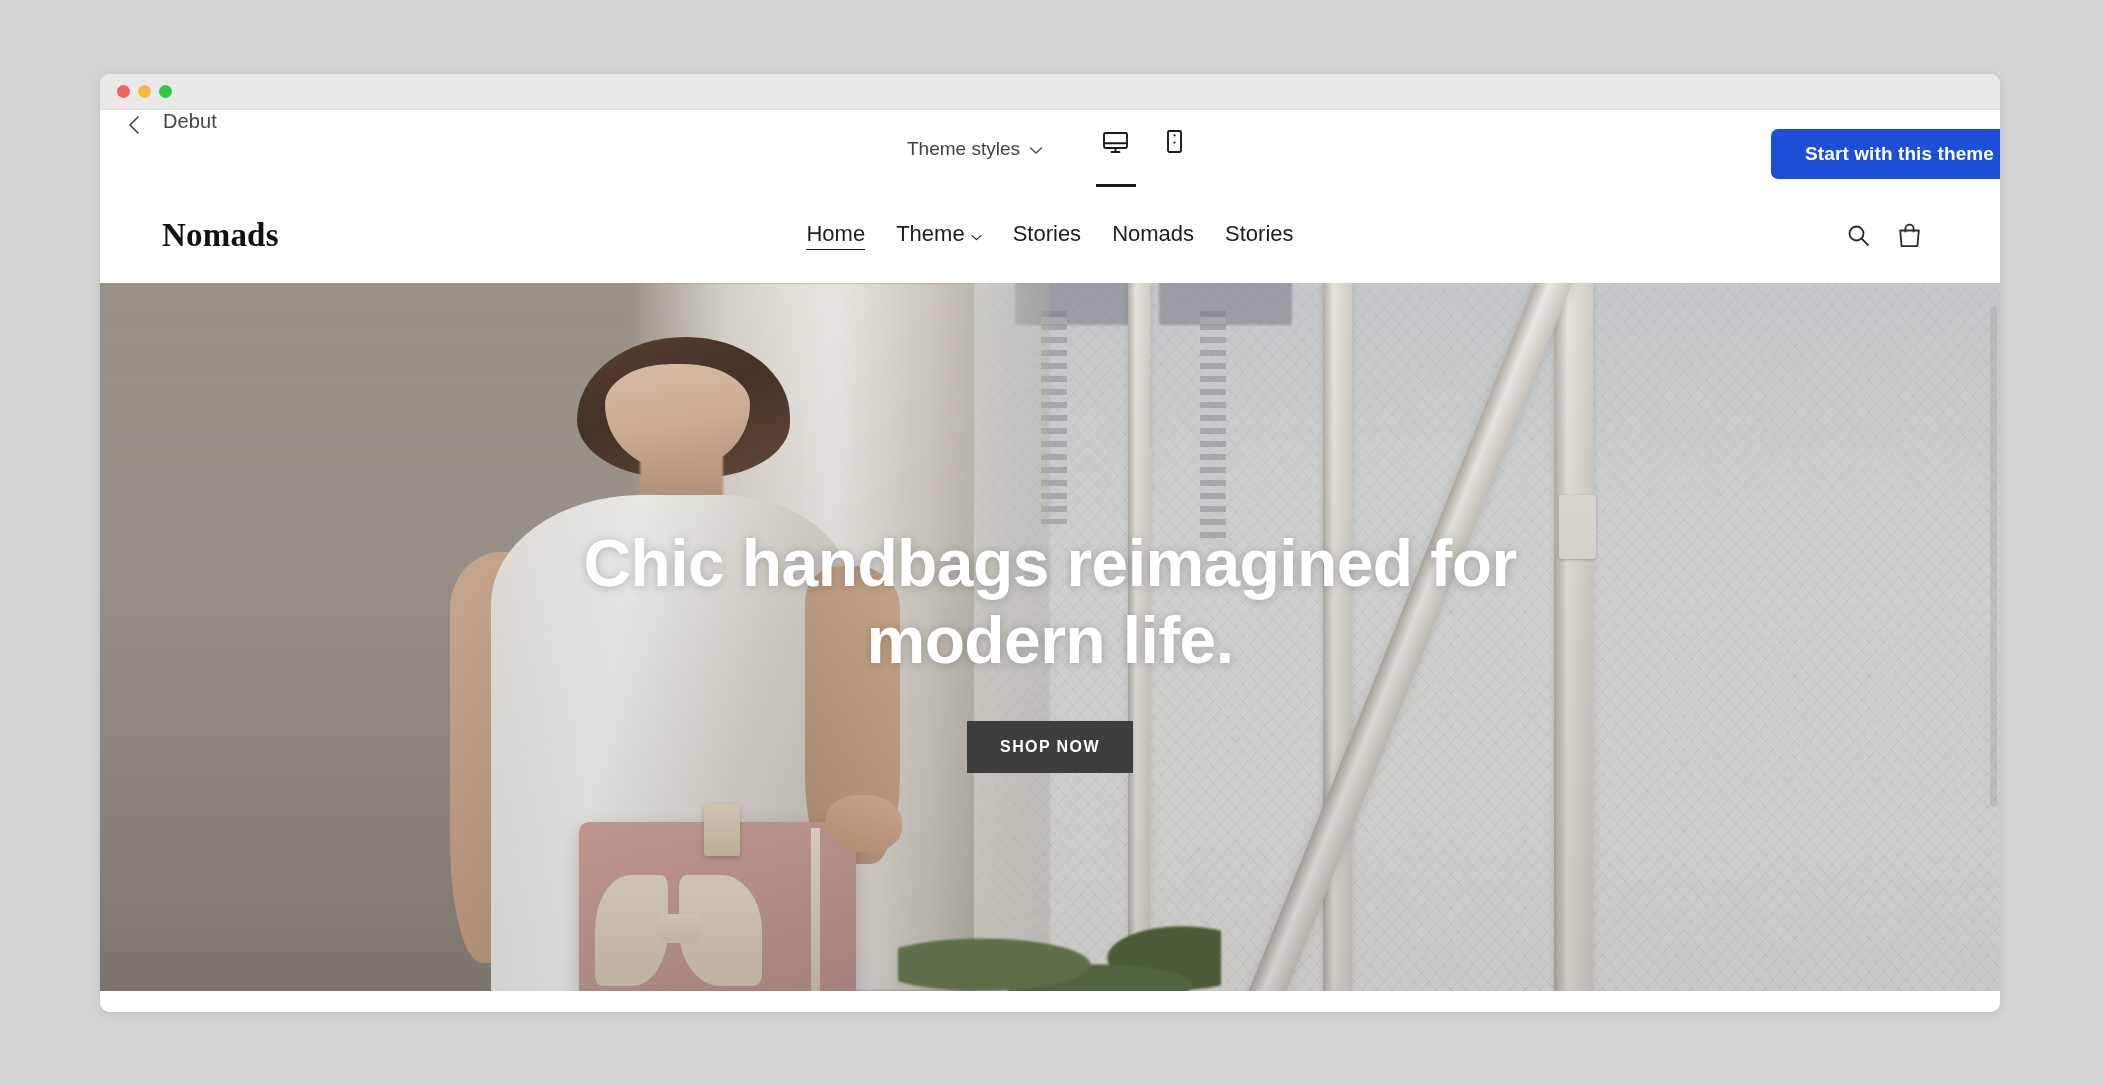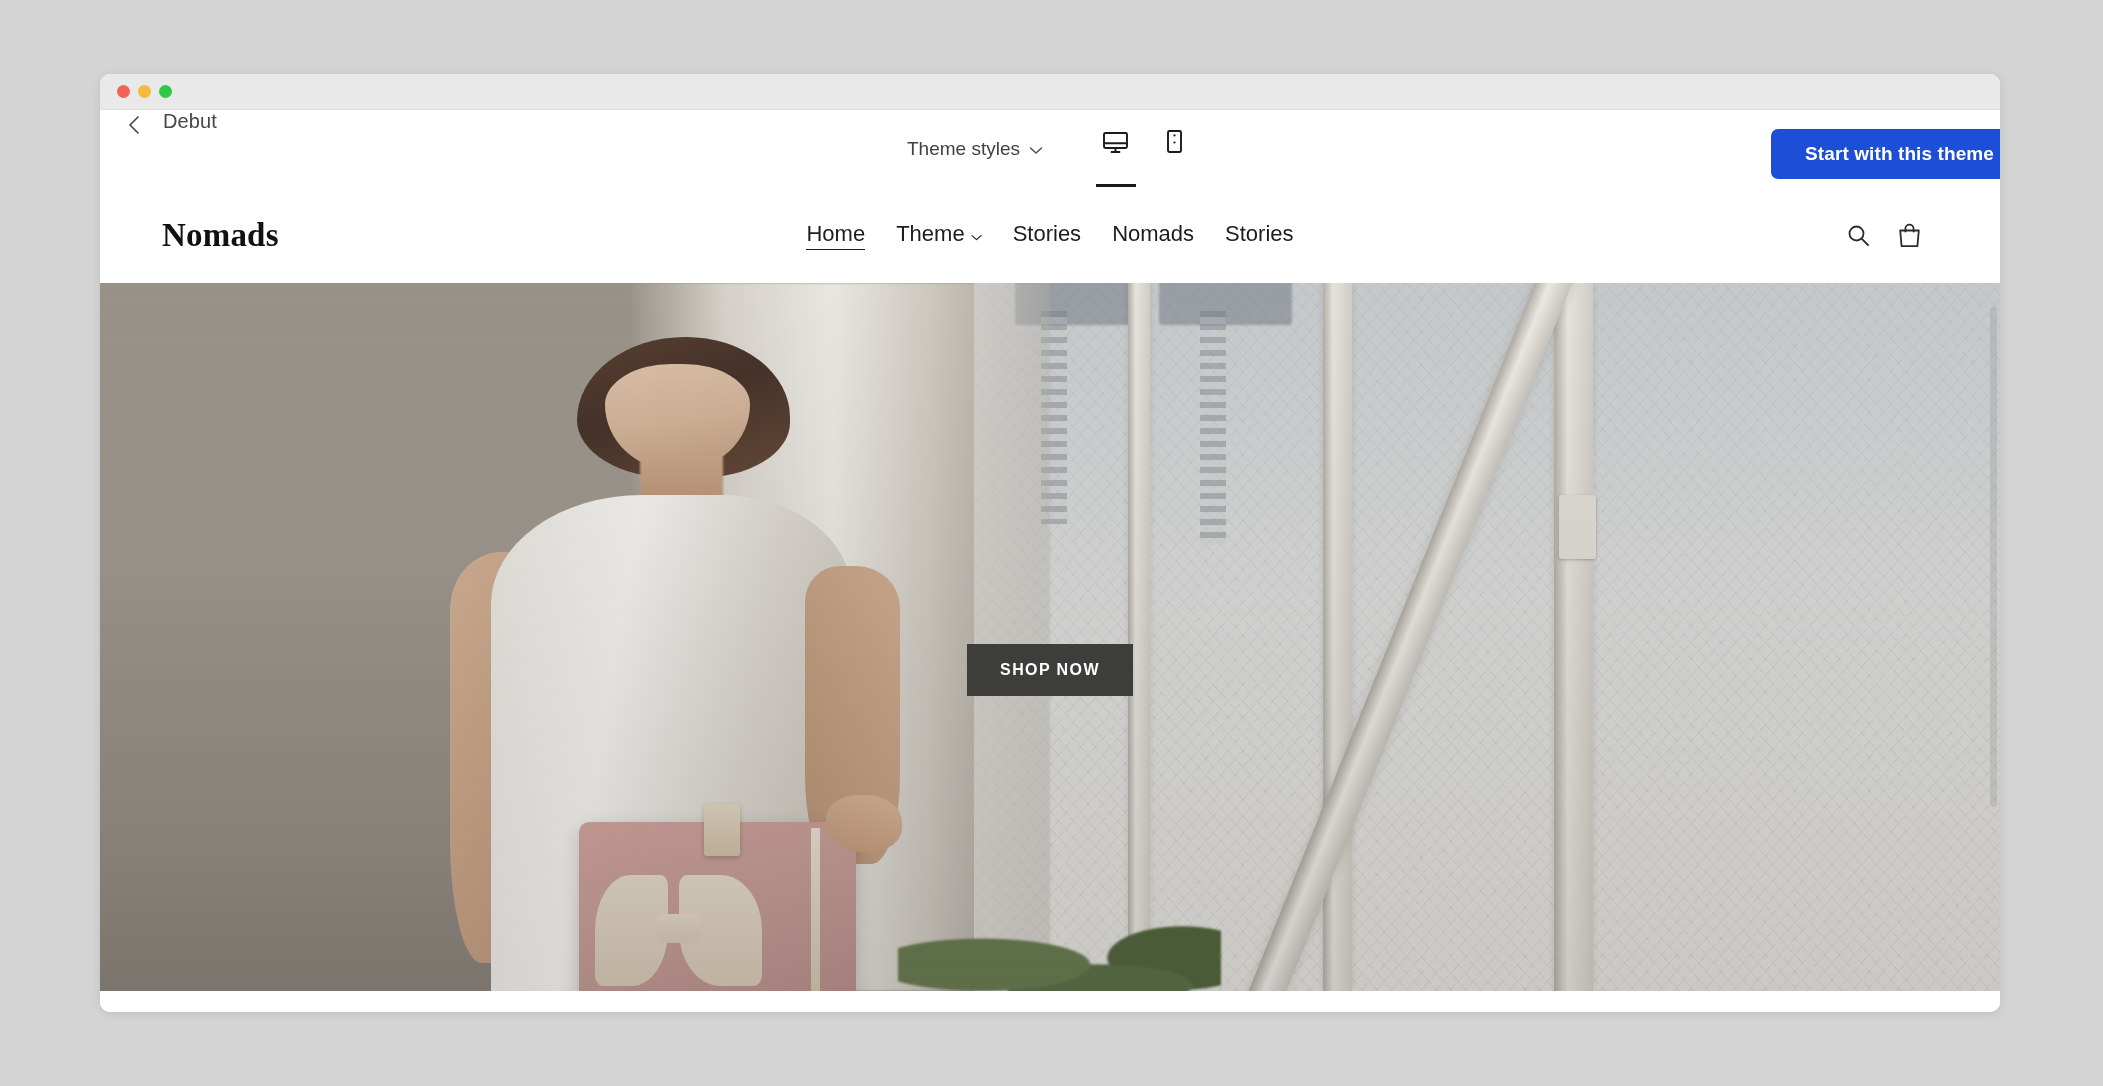--- a/index.html
+++ b/index.html
@@ -586,19 +586,20 @@
           <div class="bag-strap" style="left:28%; top:38%; width:16%; height:12%;"></div>
         </div>
         <div class="bag-tag"></div>
         <div class="bag-zip"></div>
         <div class="hand"></div>
         <div class="plant"></div>
         <div class="hero-shade"></div>
       </div>
 
       <div class="hero-content">
+        <h1 class="hero-title">Chic handbags reimagined for modern life.</h1>
         <button class="hero-btn">SHOP NOW</button>
       </div>
     </section>
 
     <div class="preview-scrollbar"></div>
   </div>
 </div>
 
 </body></html>

